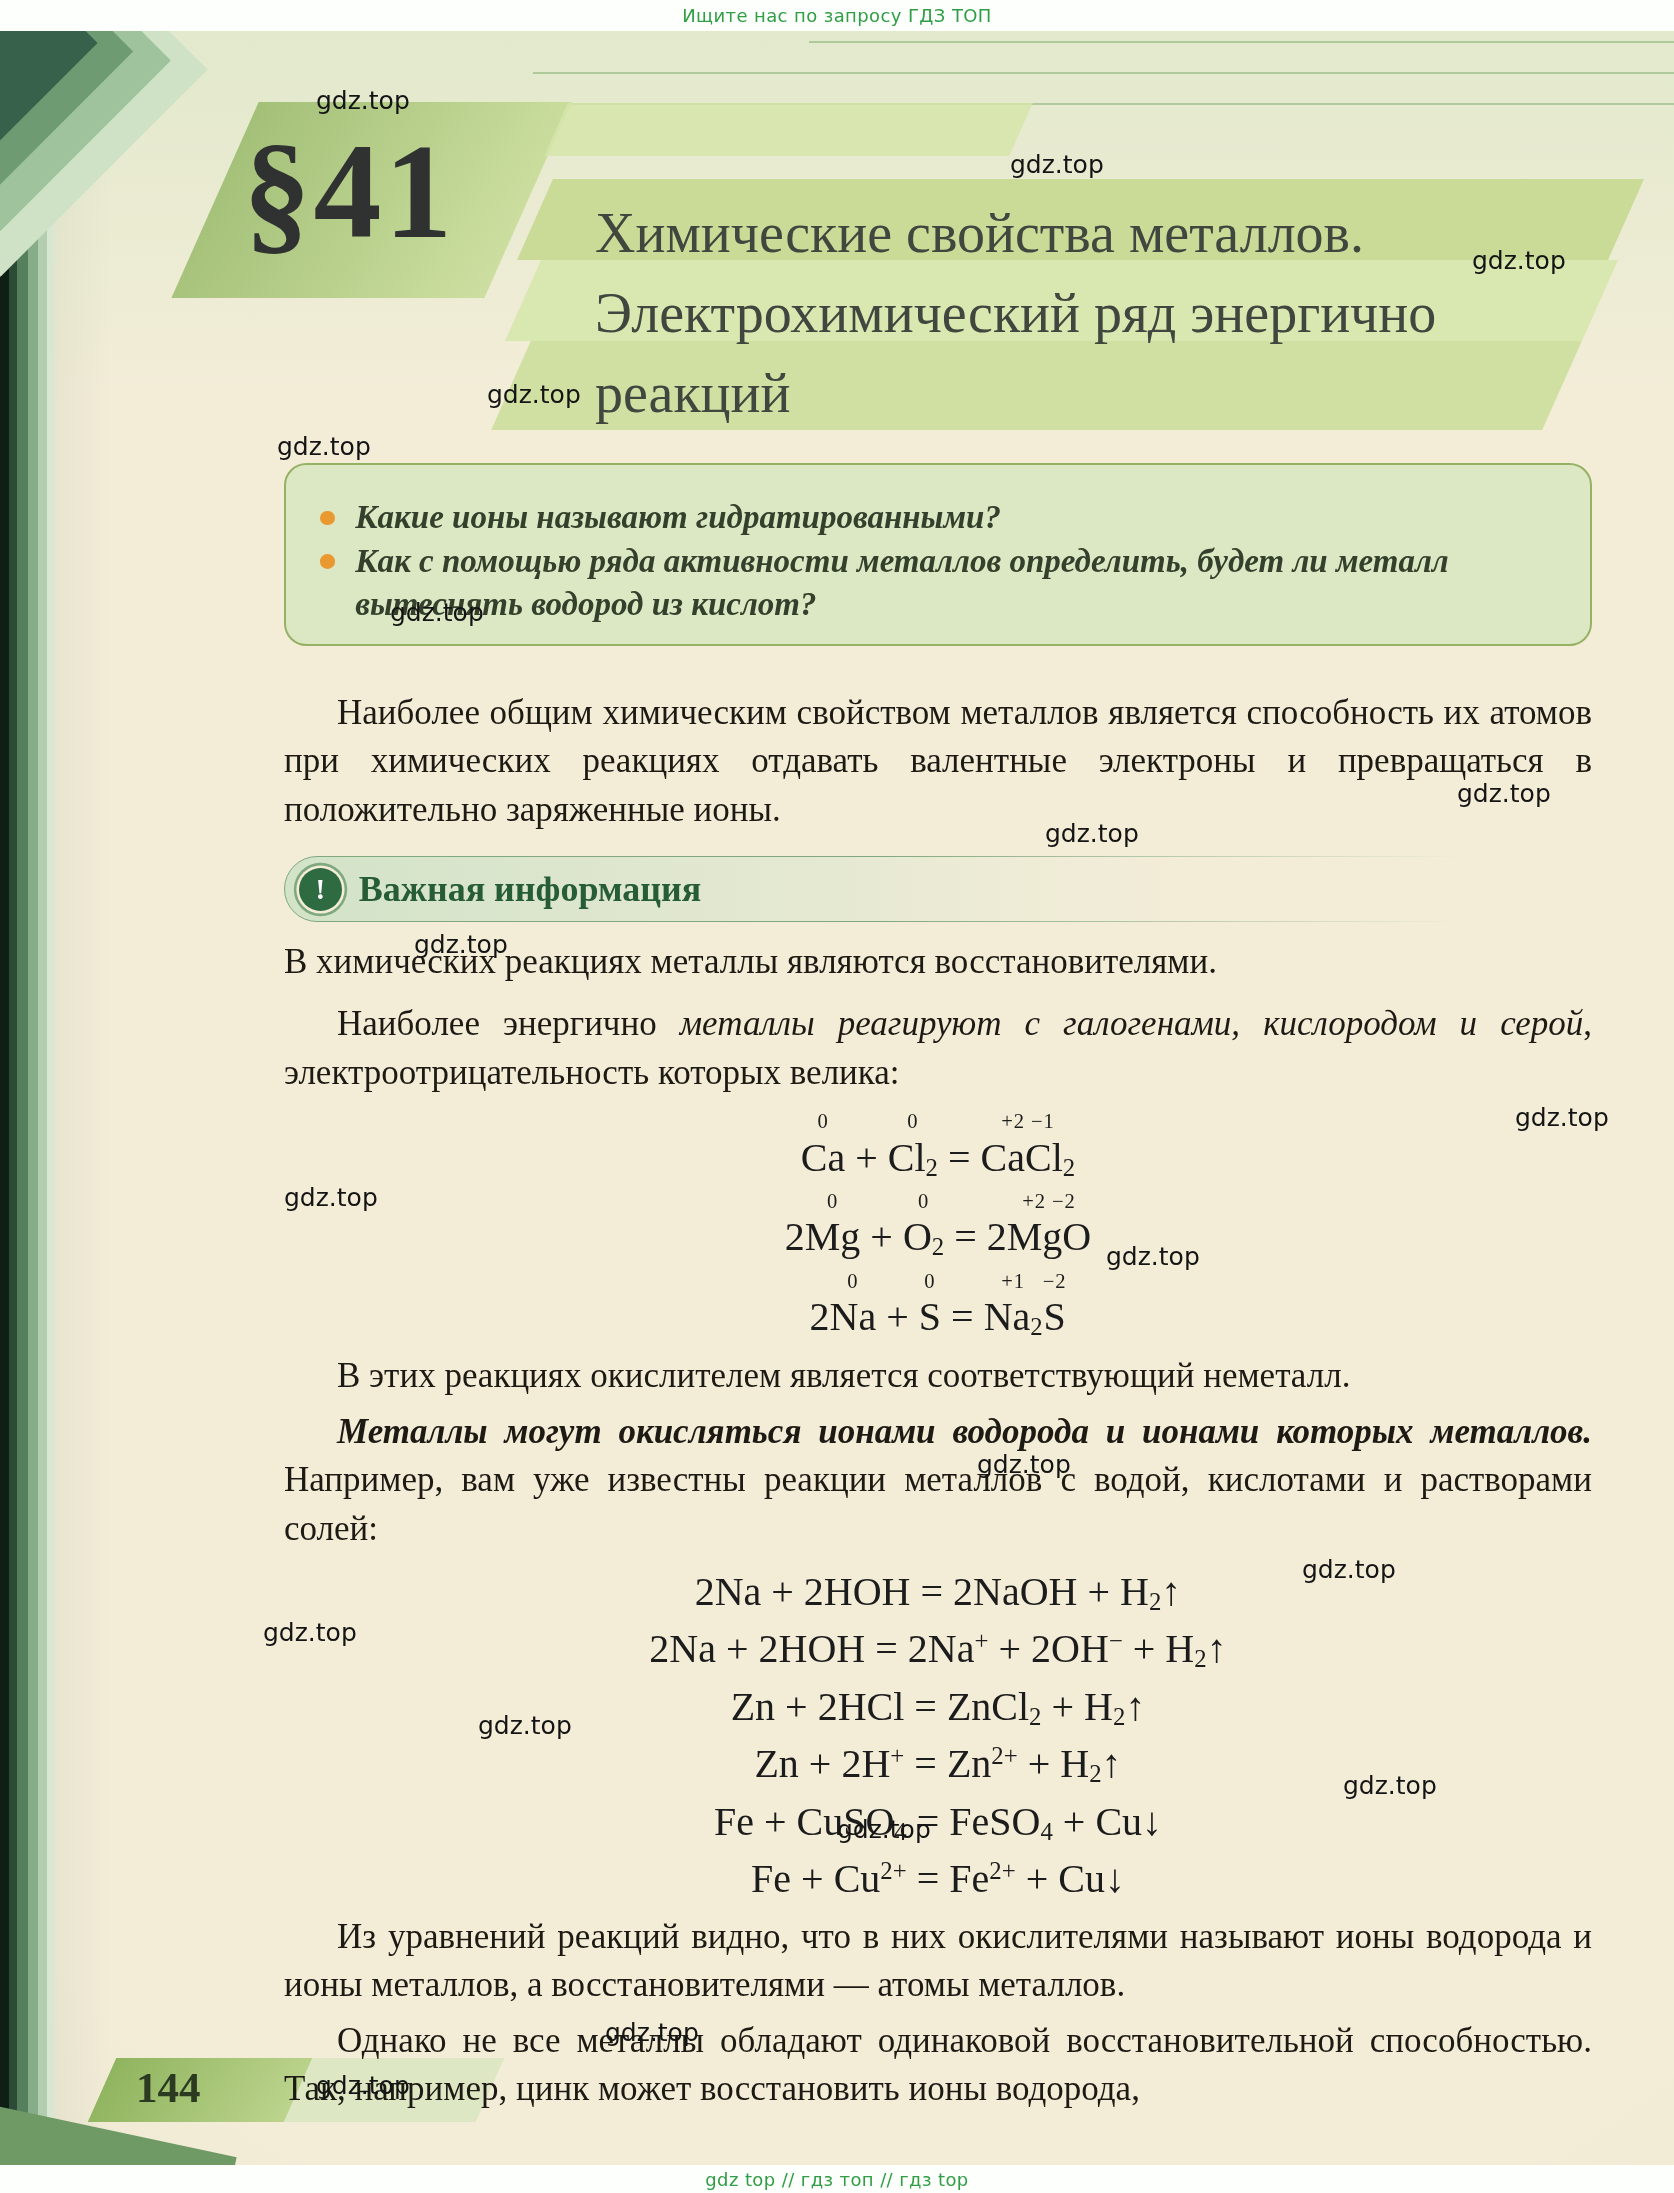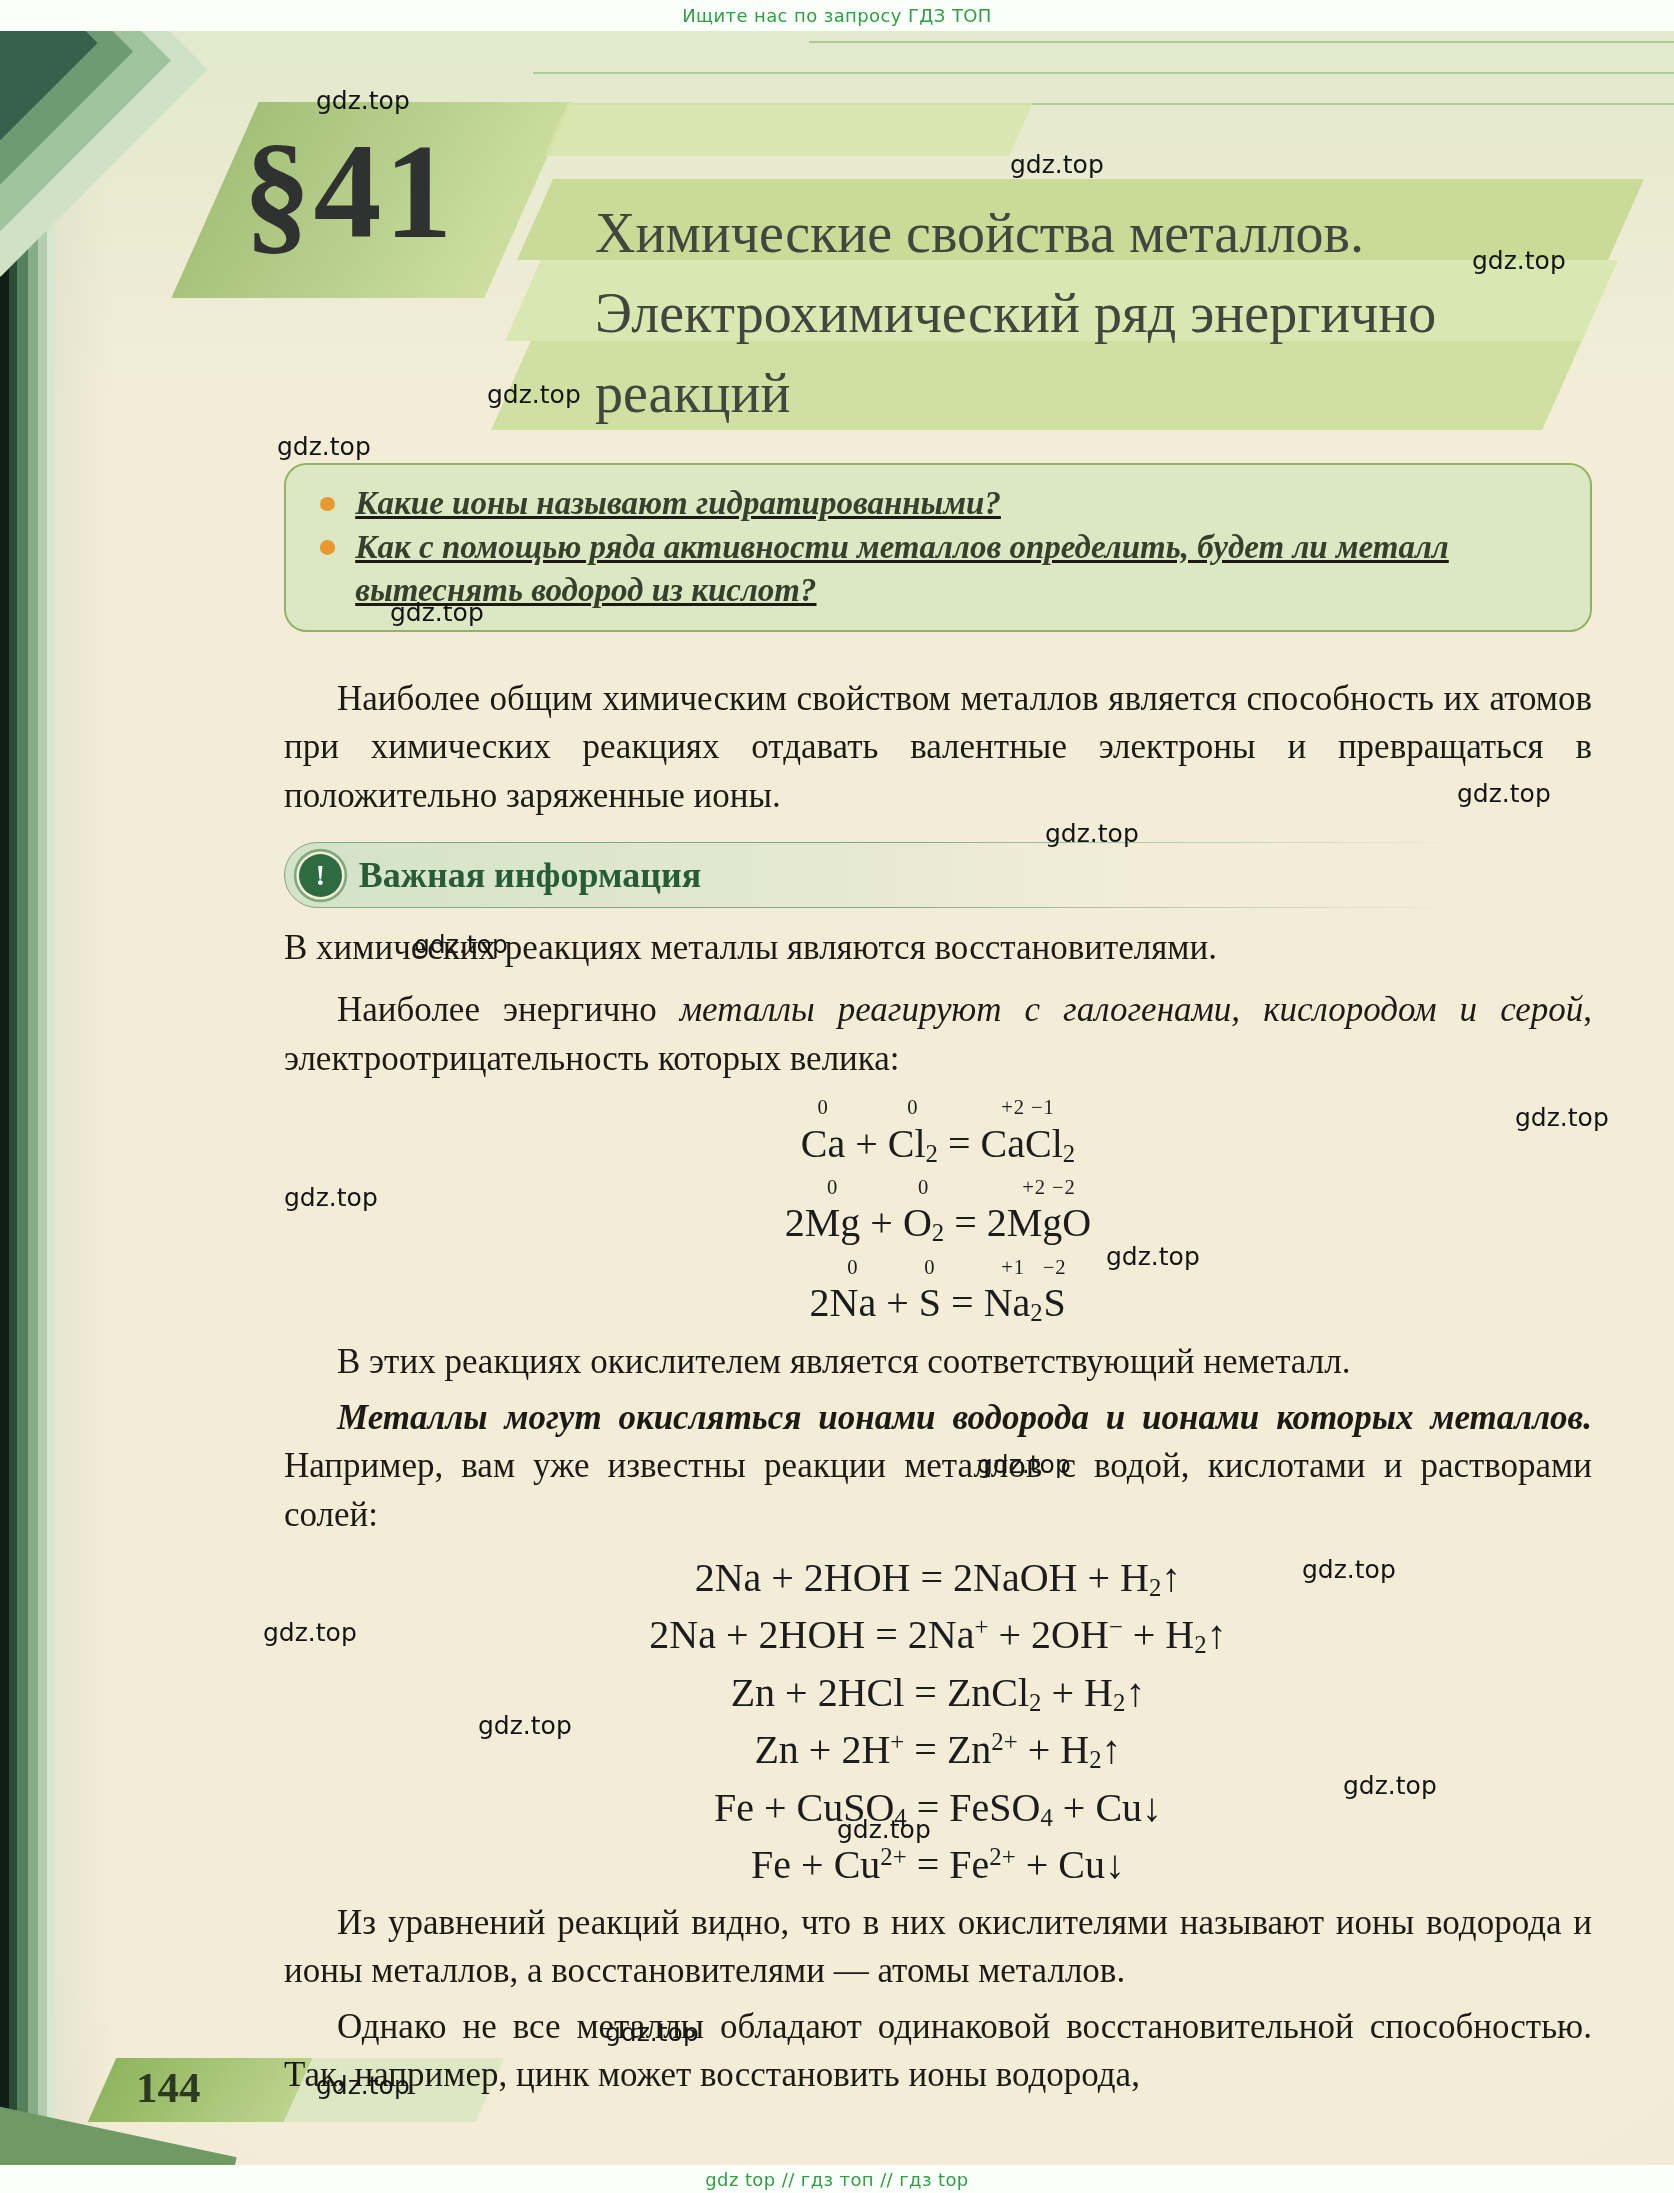--- a/index.html
+++ b/index.html
@@ -43,21 +43,21 @@
   .band1{left:535px;top:179px;width:1091px;height:81px;background:#c9db97;}
   .band2{left:523px;top:260px;width:1077px;height:81px;background:#d9e7b0;}
   .band3{left:511px;top:341px;width:1051px;height:89px;background:#cfe0a2;}
 
   .section-no{position:absolute;left:243px;top:110px;z-index:3;font-size:136px;font-weight:700;color:#2f3230;letter-spacing:2.6px;line-height:1.2;}
   .title{position:absolute;left:595px;top:193px;z-index:3;font-size:56px;color:#41463f;line-height:80px;font-weight:500;}
 
   
   .content{position:absolute;left:284px;width:1308px;top:463px;z-index:3;color:#1d1a14;}
 
-  .qbox{background:#dce8c4;border:2.6px solid #94b164;border-radius:22.4px;padding:17px 40px 17px 34px;margin-bottom:43px;text-decoration:underline;}
+  .qbox{background:#dce8c4;border:2.6px solid #94b164;border-radius:22.4px;padding:31px 40px 17px 34px;margin-bottom:43px;}
   .qitem{display:flex;gap:20.6px;align-items:flex-start;}
   .qdot{width:14.6px;height:14.6px;border-radius:50%;background:#e9992f;margin-top:14.6px;flex:none;}
   .qtext{font-size:33px;font-weight:700;font-style:italic;color:#35402c;line-height:1.32;}
 
   .para{font-size:35px;line-height:1.385;text-align:justify;text-indent:53px;margin:0 0 6.9px;}
   .it{font-style:italic;}
   .bd{font-weight:700;}
 
   .imp{margin:22.4px 0 13.8px;}
   .imp-head{position:relative;display:flex;align-items:center;gap:17px;height:64px;

